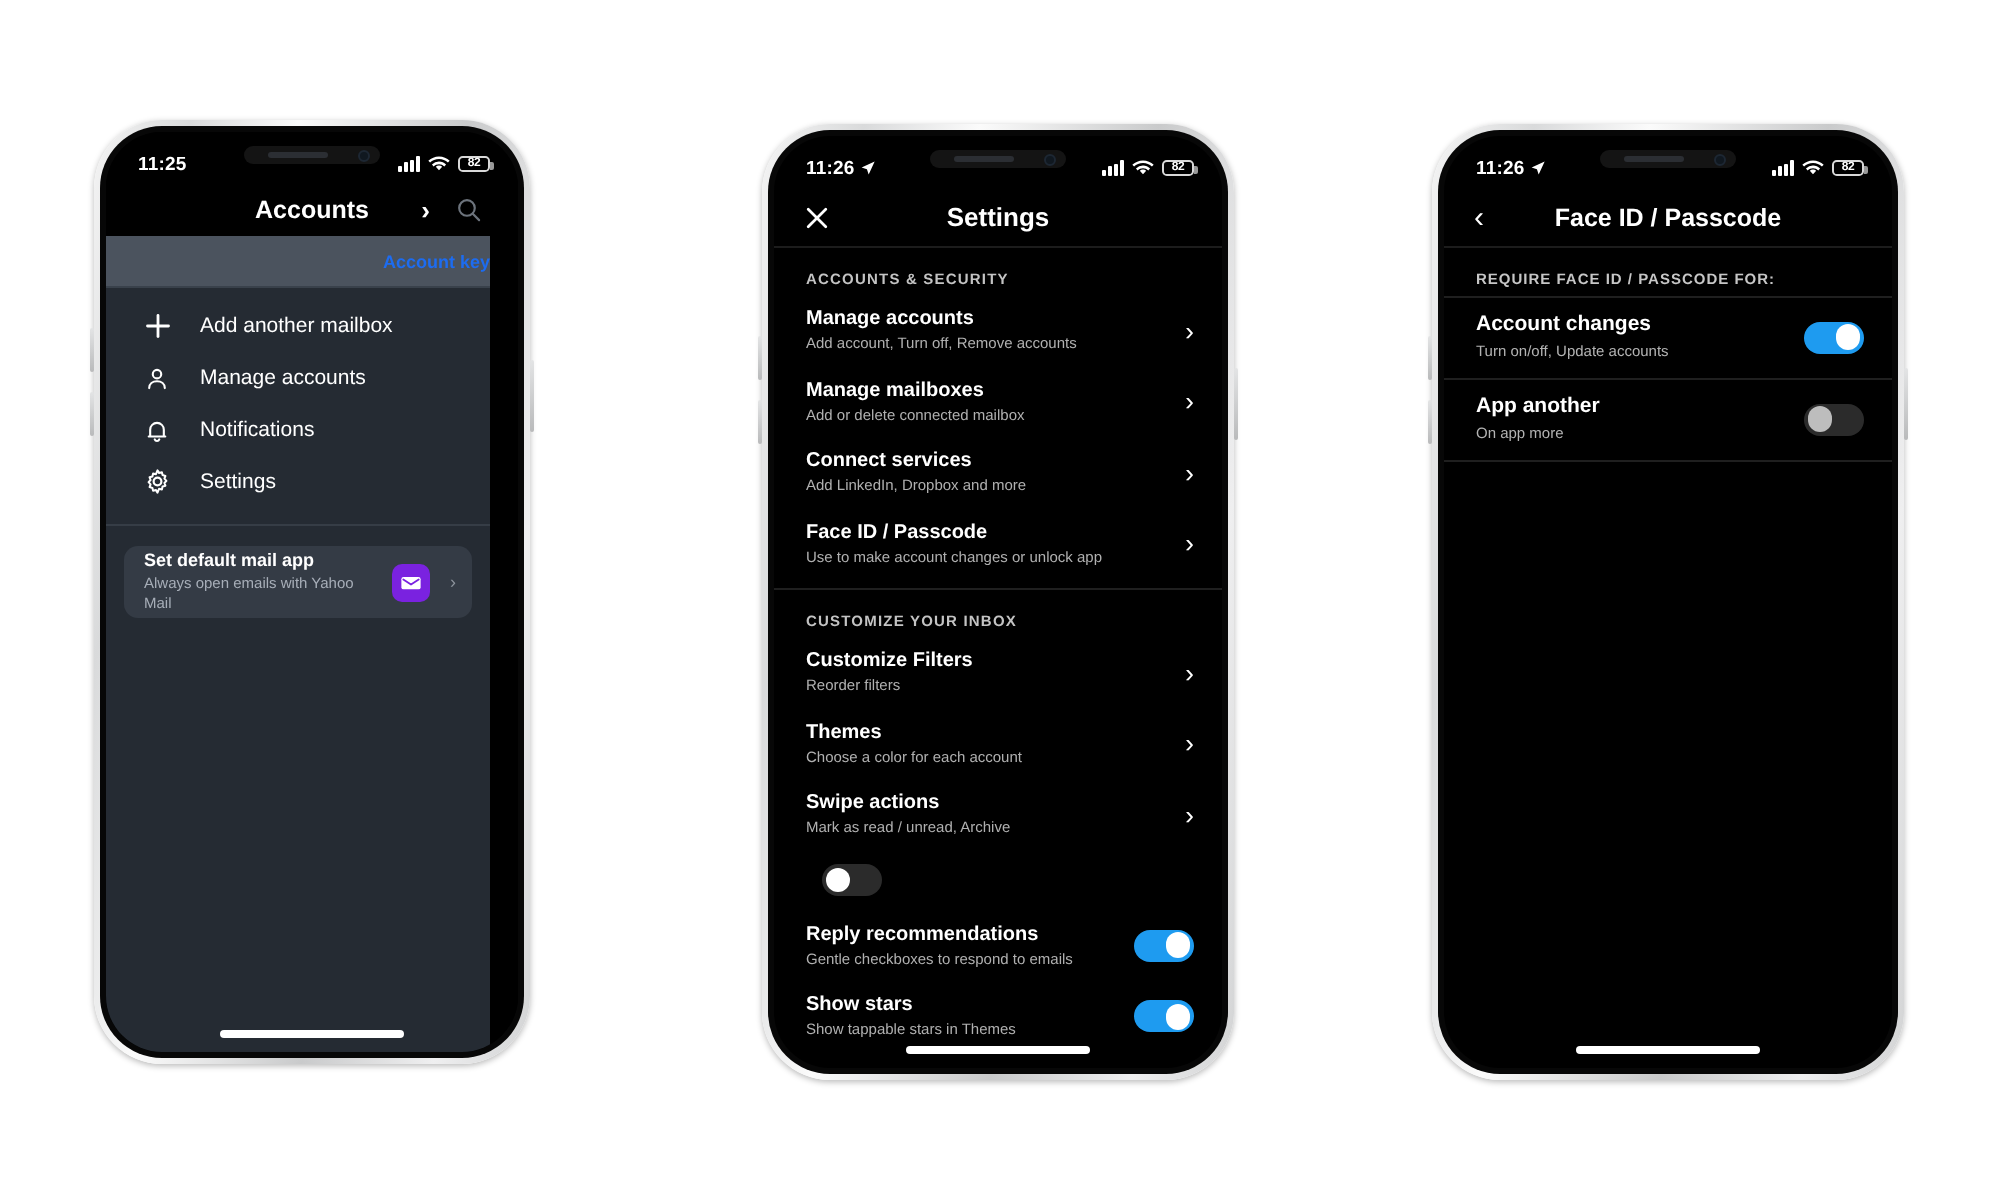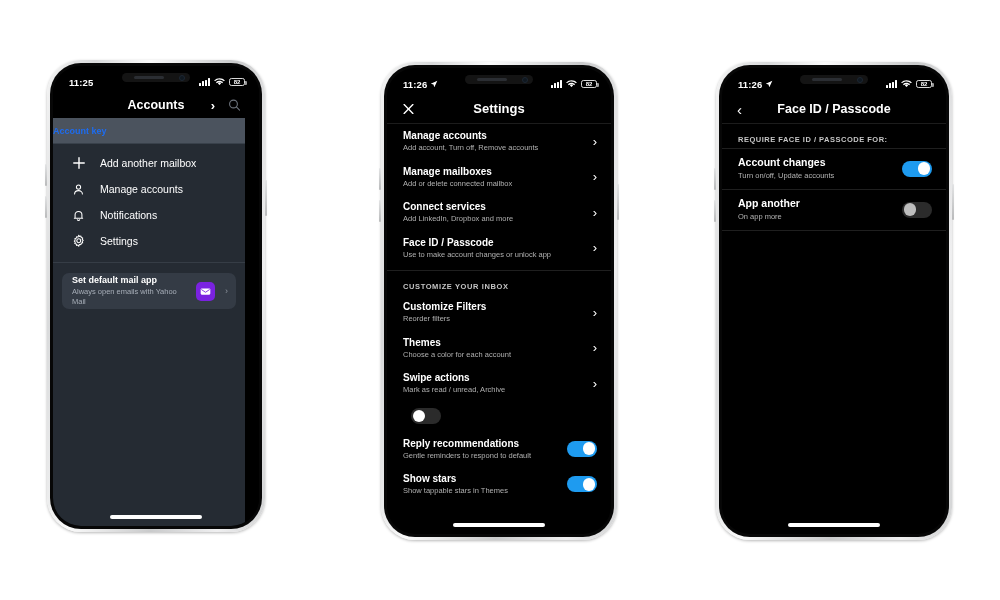--- a/index.html
+++ b/index.html
@@ -81,21 +81,21 @@
   .p1-avatar {
     position:absolute; right:20px; top:62px; width:15px; height:15px;
     border-radius:50%; border:1.5px solid #31363d;
   }
   .p1-drawer {
     position: absolute; top: 52px; bottom: 0; left: 0; width: 192px;
     background: #252b33;
   }
   .p1-accountkey {
     height: 26px; background: #4b535e;
-    display:flex; align-items:center; justify-content:flex-start;
+    display:flex; align-items:center; justify-content:flex-end;
     color:#1d6cf0; font-size: 9px; font-weight: bold;
     border-bottom: 1px solid #39414b;
   }
   .p1-group { padding: 6px 0; }
   .p1-row {
     display:flex; align-items:center; gap: 14px;
     height: 26px; padding: 0 0 0 18px;
     color:#fff; font-size:10.5px;
   }
   .p1-row .ic { width: 15px; height:15px; display:flex; align-items:center; justify-content:center; flex:0 0 15px;}
@@ -328,20 +328,21 @@
           <svg viewBox="0 0 16 16" width="13" height="13">
               <line x1="2.6" y1="2.6" x2="13.4" y2="13.4" stroke="#fff" stroke-width="1.7" stroke-linecap="round"></line>
               <line x1="13.4" y1="2.6" x2="2.6" y2="13.4" stroke="#fff" stroke-width="1.7" stroke-linecap="round"></line>
             </svg>
         </span>
         <span>Settings</span>
       </div>
 
       <div class="p2-list">
 
+        <div class="p2-section">ACCOUNTS &amp; SECURITY</div>
 
         <div class="p2-row">
           <div class="txt">
             <div class="t1">Manage accounts</div>
             <div class="t2">Add account, Turn off, Remove accounts</div>
           </div>
           <span class="chev">›</span>
         </div>
 
         <div class="p2-row">
@@ -398,21 +399,21 @@
 
         <div class="p2-row">
           <span class="toggle off">
               <span class="knob"></span>
             </span>
         </div>
 
         <div class="p2-row">
           <div class="txt">
             <div class="t1">Reply recommendations</div>
-            <div class="t2">Gentle reminders to respond to default</div>
+            <div class="t2">Gentle checkboxes to respond to emails</div>
           </div>
           <span class="toggle on">
               <span class="knob"></span>
             </span>
         </div>
 
         <div class="p2-row">
           <div class="txt">
             <div class="t1">Show stars</div>
             <div class="t2">Show tappable stars in Themes</div>

